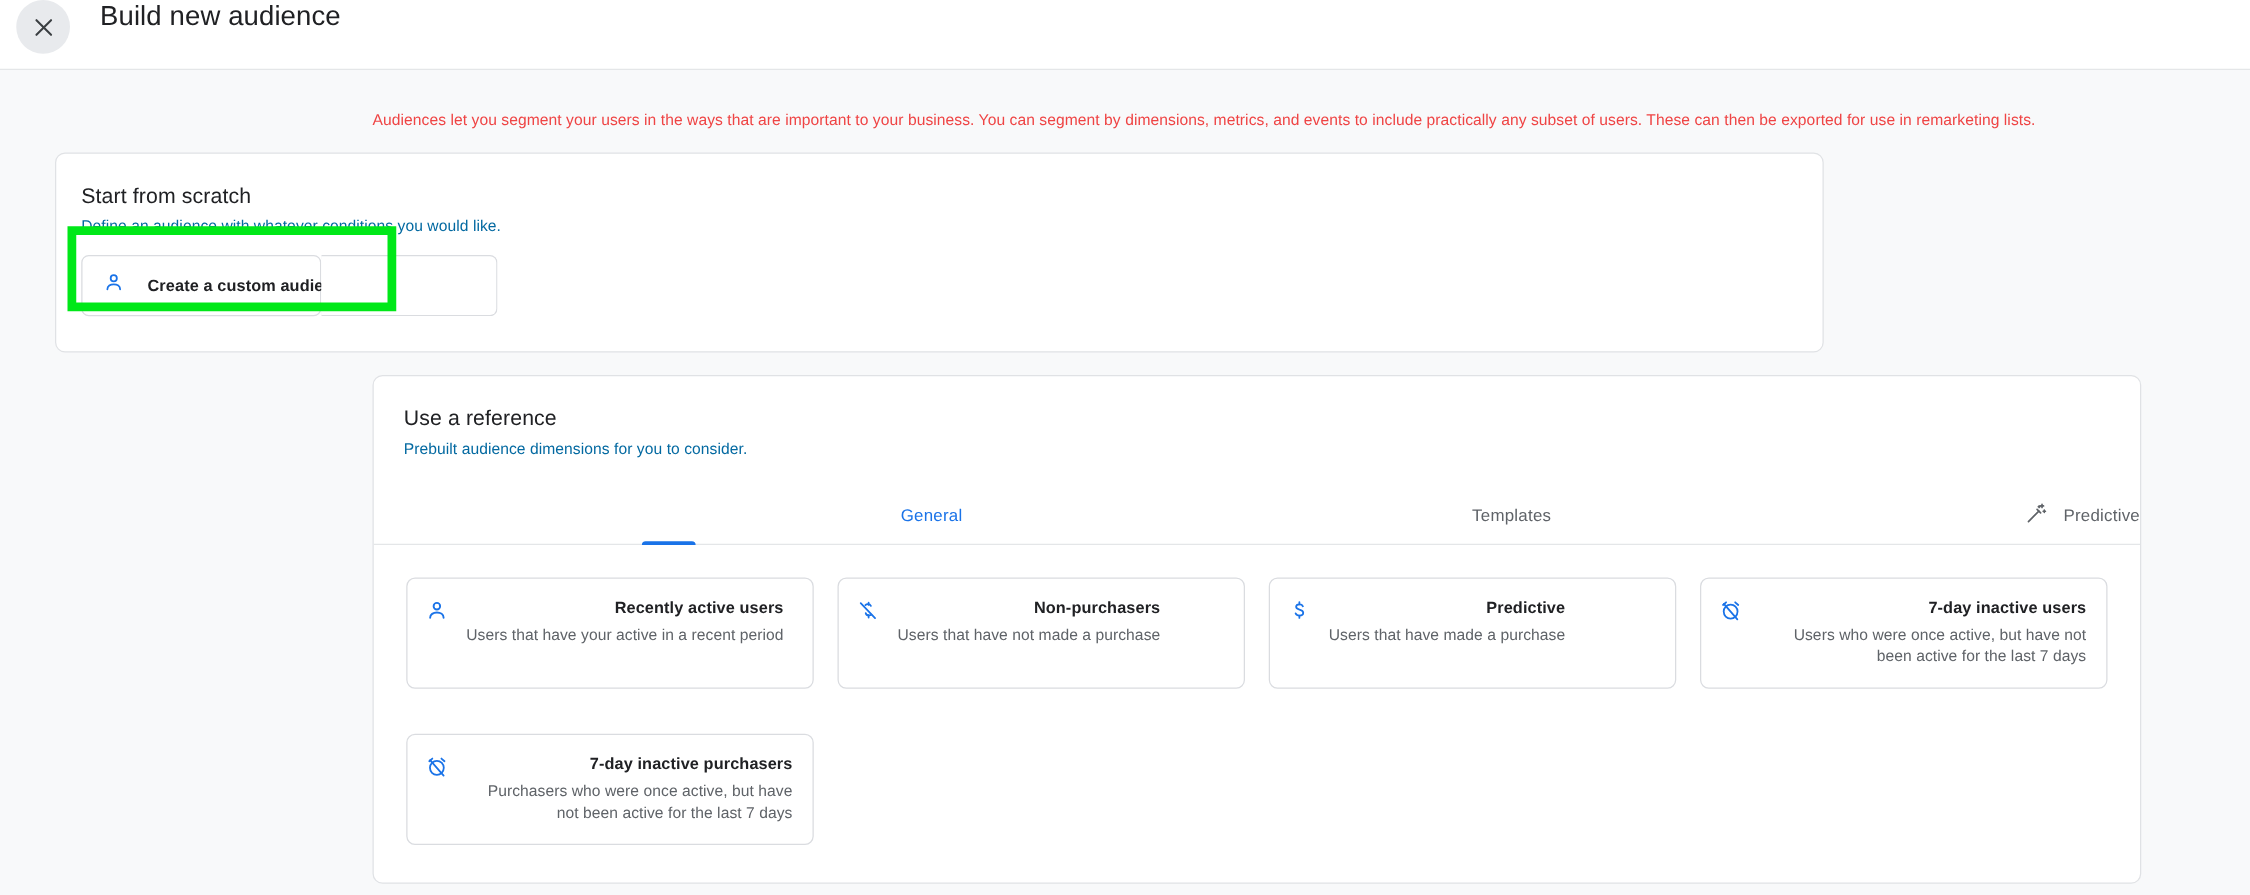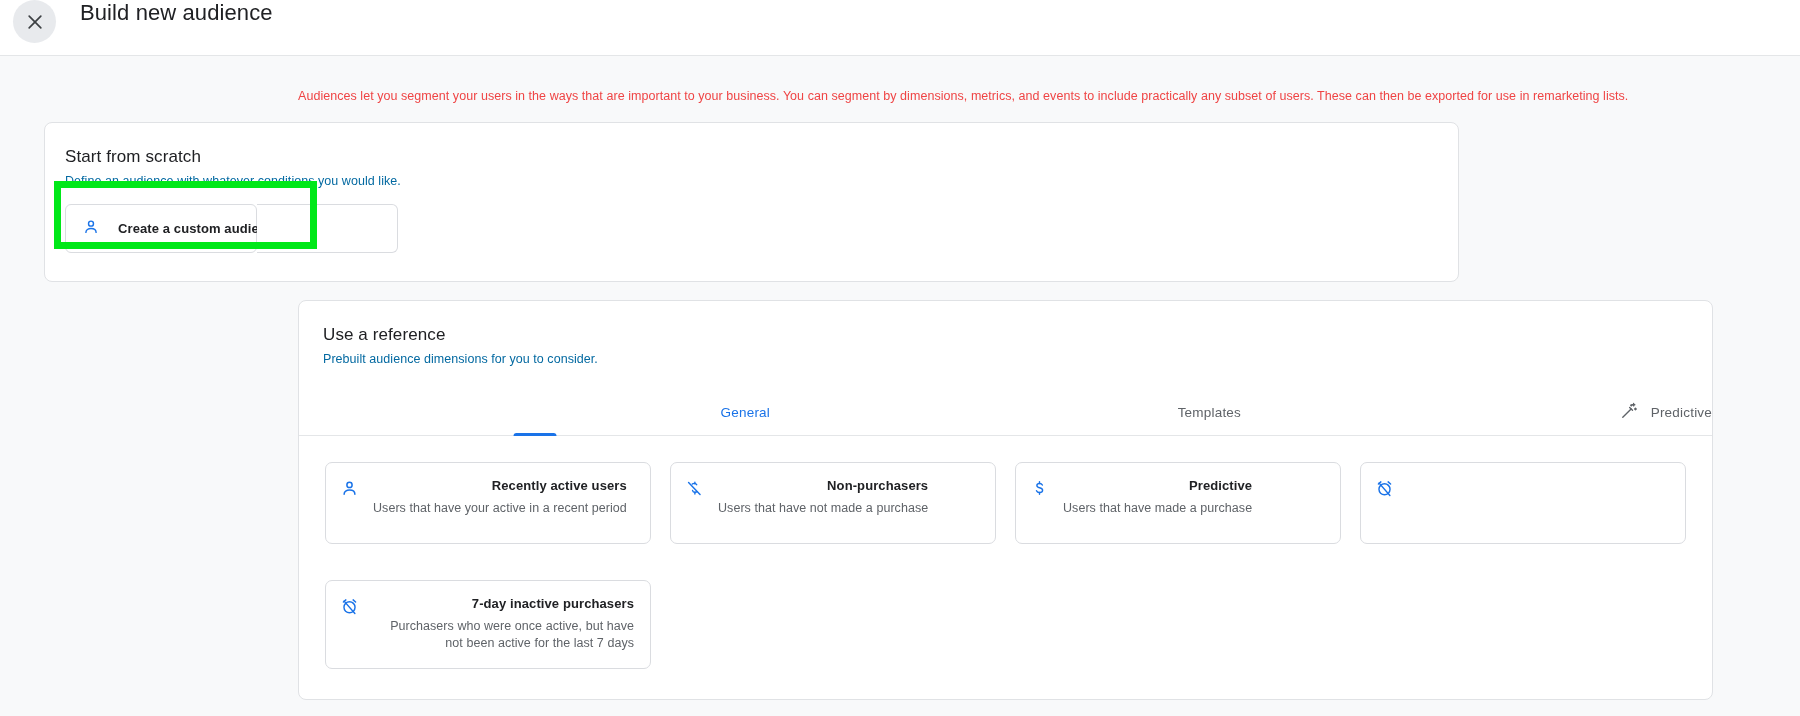--- a/index.html
+++ b/index.html
@@ -292,20 +292,24 @@
 
       <div class="ref-card">
         <span class="ref-icon">
           <svg width="19" height="19" viewBox="0 0 24 24" fill="none" stroke="#1a73e8" stroke-width="1.8" stroke-linecap="round">
             <circle cx="12" cy="13" r="7"></circle>
             <path d="M5.2 5.2 18.8 20.8"></path>
             <path d="M4.3 6.3 7.4 3.6"></path>
             <path d="M19.7 6.3 16.6 3.6"></path>
           </svg>
         </span>
+        <div>
+          <div class="ref-title">7-day inactive users</div>
+          <div class="ref-desc">Users who were once active, but have not been active for the last 7 days</div>
+        </div>
       </div>
 
       <div class="ref-card">
         <span class="ref-icon">
           <svg width="19" height="19" viewBox="0 0 24 24" fill="none" stroke="#1a73e8" stroke-width="1.8" stroke-linecap="round">
             <circle cx="12" cy="13" r="7"></circle>
             <path d="M5.2 5.2 18.8 20.8"></path>
             <path d="M4.3 6.3 7.4 3.6"></path>
             <path d="M19.7 6.3 16.6 3.6"></path>
           </svg>

